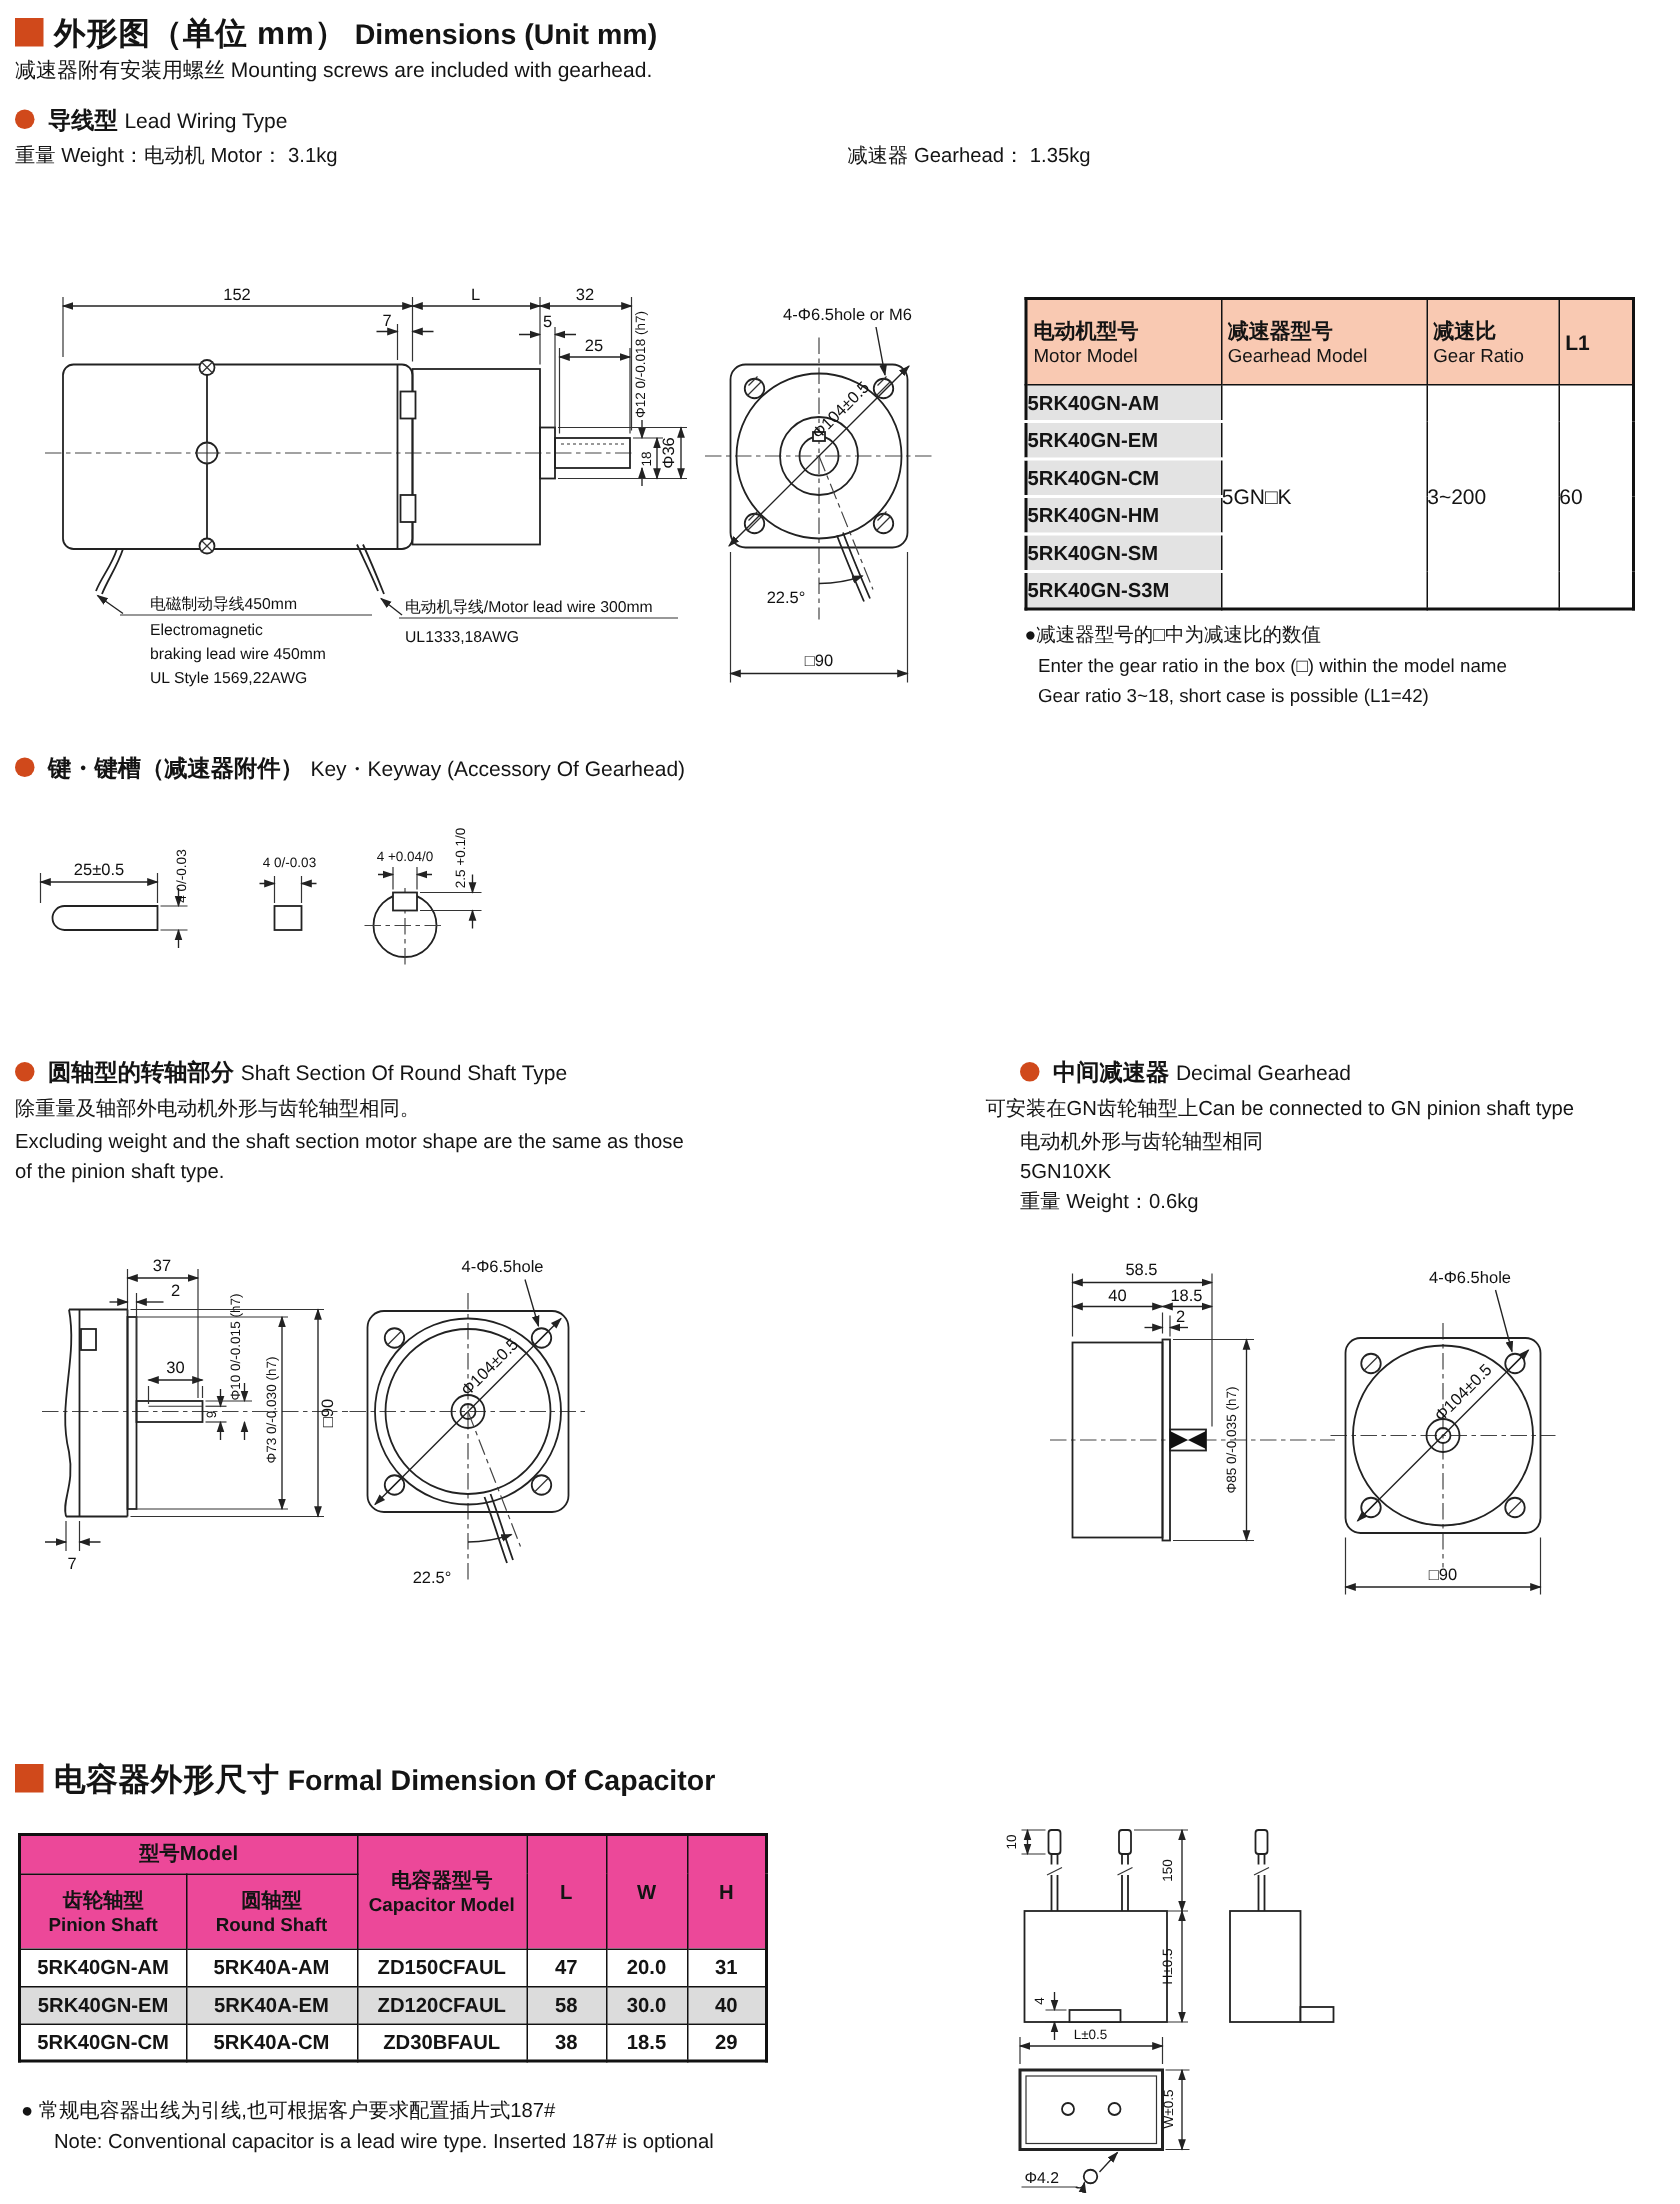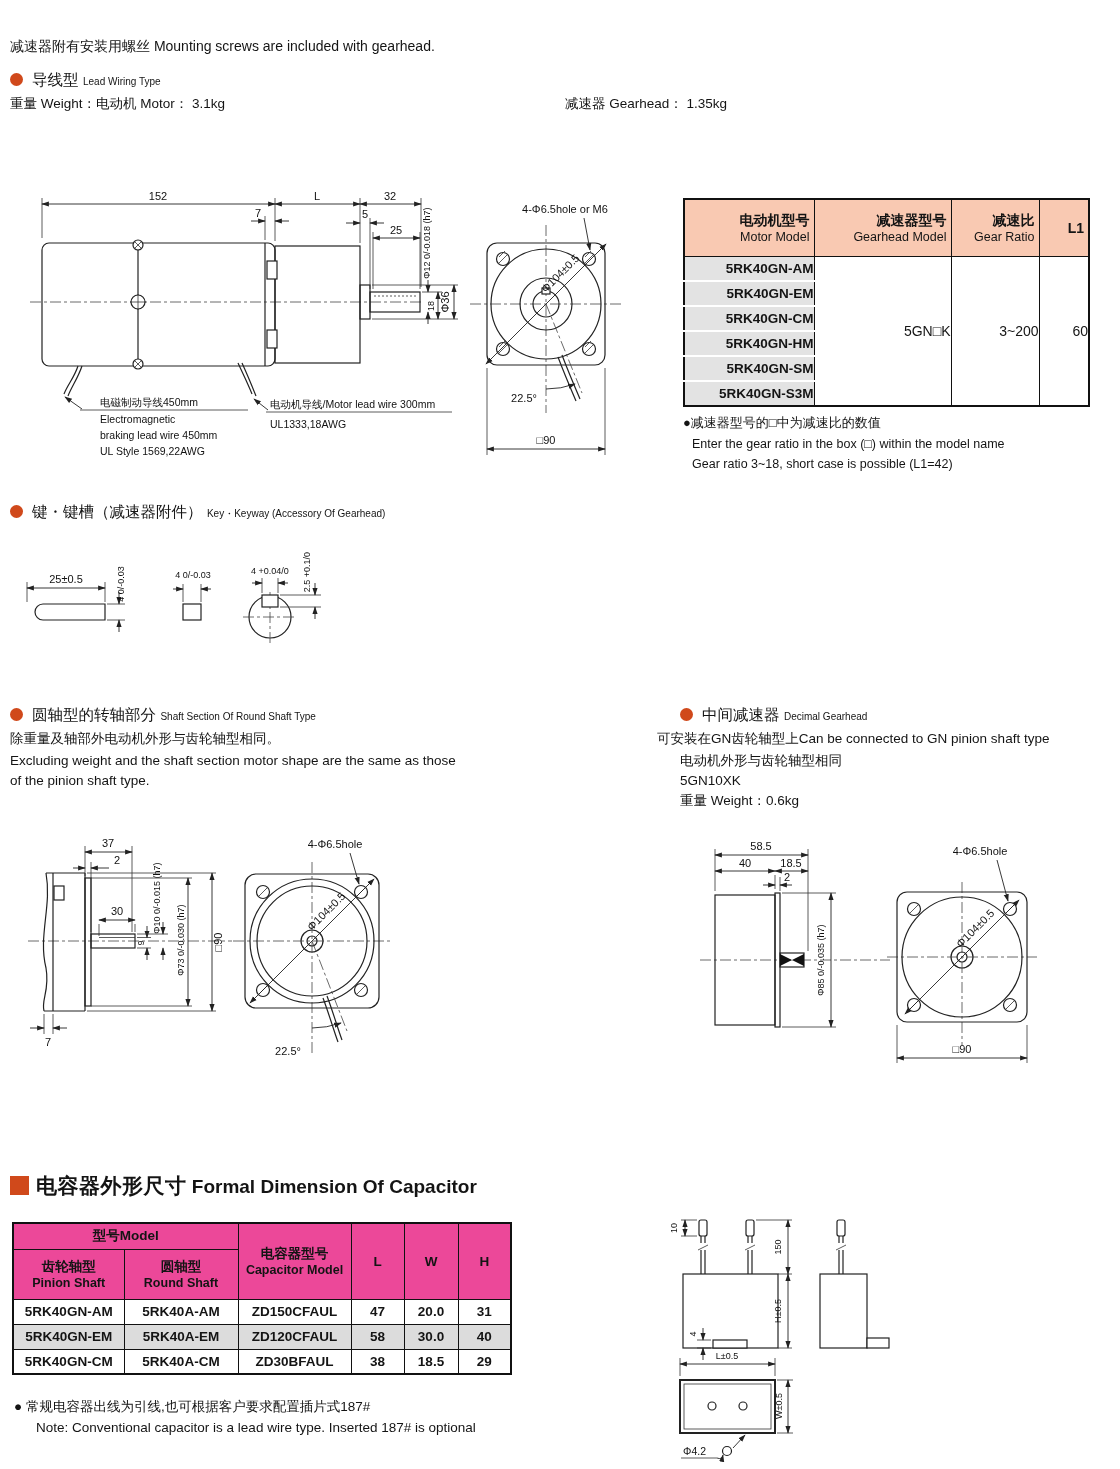--- a/index.html
+++ b/index.html
@@ -5,38 +5,38 @@
 *{margin:0;padding:0;box-sizing:border-box}
 :root{--accent:#d0491b;--ink:#141414}
 body{font-family:"Liberation Sans",sans-serif;background:#fff;color:var(--ink)}
 .page{position:relative;width:1120px;height:1469px;background:#fff;overflow:hidden}
 .abs{position:absolute}
 .sq{display:inline-block;width:19px;height:19px;background:var(--accent);margin-right:7px;vertical-align:-2px}
 .dot{display:inline-block;width:13px;height:13px;border-radius:50%;background:var(--accent);margin-right:9px;vertical-align:-1px}
 .title-zh{font-size:21px;font-weight:bold;letter-spacing:.5px}
 .title-en{font-size:19px;font-weight:bold}
 .subtitle{font-size:14px}
-.sec-zh{font-size:15.5px;font-weight:normal}
-.sec-en{font-size:10px}
+.sec-zh{font-size:15.5px;font-weight:bold}
+.sec-en{font-size:14px}
 .body-t{font-size:13.5px;line-height:1.3}
 .u{text-underline-offset:3px}
 svg.draw{position:absolute}
 svg text{font-family:"Liberation Sans",sans-serif;fill:#111}
 .dm{font-size:11px;text-anchor:middle}
 .sm{font-size:9px}
 .lbl{font-size:10.5px;text-anchor:start}
 .ol{stroke:#222;stroke-width:1.2;fill:none}
 .olf{stroke:#222;stroke-width:1.2;fill:#fff}
 .tl{stroke:#333;stroke-width:.8;fill:none}
 .cl{stroke:#444;stroke-width:.8;fill:none;stroke-dasharray:11 3 3 3}
 .dim{stroke:#222;stroke-width:.9;fill:none}
 .dt{stroke-dasharray:2 2}
 
 .mtable{border-collapse:collapse;position:absolute;left:683px;top:198px;border:2px solid #111}
-.mtable th,.mtable td{border:1px solid #111;text-align:right;vertical-align:middle}
+.mtable th,.mtable td{border:1px solid #111;text-align:left;vertical-align:middle}
 .mtable th{background:#f9c9b2;height:57px;padding:0 4px}
 .mtable th .zh{font-size:14px;font-weight:bold}
 .mtable th .en{font-size:12.5px;font-weight:normal}
 .mtable td.val{font-size:14px}
 .mtable td.model{background:#e3e3e3;border-bottom:2px solid #fff;font-weight:bold;font-size:13.5px;height:25px}
 .mtable td.model.last{border-bottom:1px solid #111}
 .notes{position:absolute;left:683px;top:413px;font-size:13px;line-height:1.6}
 .notes .en{padding-left:9px;font-size:12.5px}
 
 .ctable{border-collapse:collapse;border:2px solid #111;position:absolute;left:12px;top:1222px}
@@ -47,20 +47,23 @@
 .ctable .zh{font-size:13.5px}.ctable .en{font-size:12.5px}
 .ctable td{height:25px;font-size:13.5px;font-weight:bold;background:#fff}
 .ctable tr.alt td{background:#dcdcdc}
 .cap-note{position:absolute;font-size:13.5px}
 </style>
 </head>
 <body>
 
 <div class="page">
 
+  <div class="abs" style="left:10px;top:8px">
+    <span class="sq"></span><span class="title-zh">外形图（单位 mm）</span><span class="title-en">&nbsp;<span>Dimensions (Unit mm)</span></span>
+  </div>
   <div class="abs subtitle" style="left:10px;top:38px">减速器附有安装用螺丝 Mounting screws are included with gearhead.</div>
 
   <div class="abs" style="left:10px;top:70px">
     <span class="dot"></span><span class="sec-zh">导线型</span>&nbsp;<span class="sec-en">Lead Wiring Type</span>
   </div>
   <div class="abs body-t" style="left:10px;top:95px">
     <span class="u">重量</span><span> Weight：</span><span>电动机 Motor： 3.1kg</span>
   </div>
   <div class="abs body-t" style="left:565px;top:95px">减速器 Gearhead： 1.35kg</div>
 

